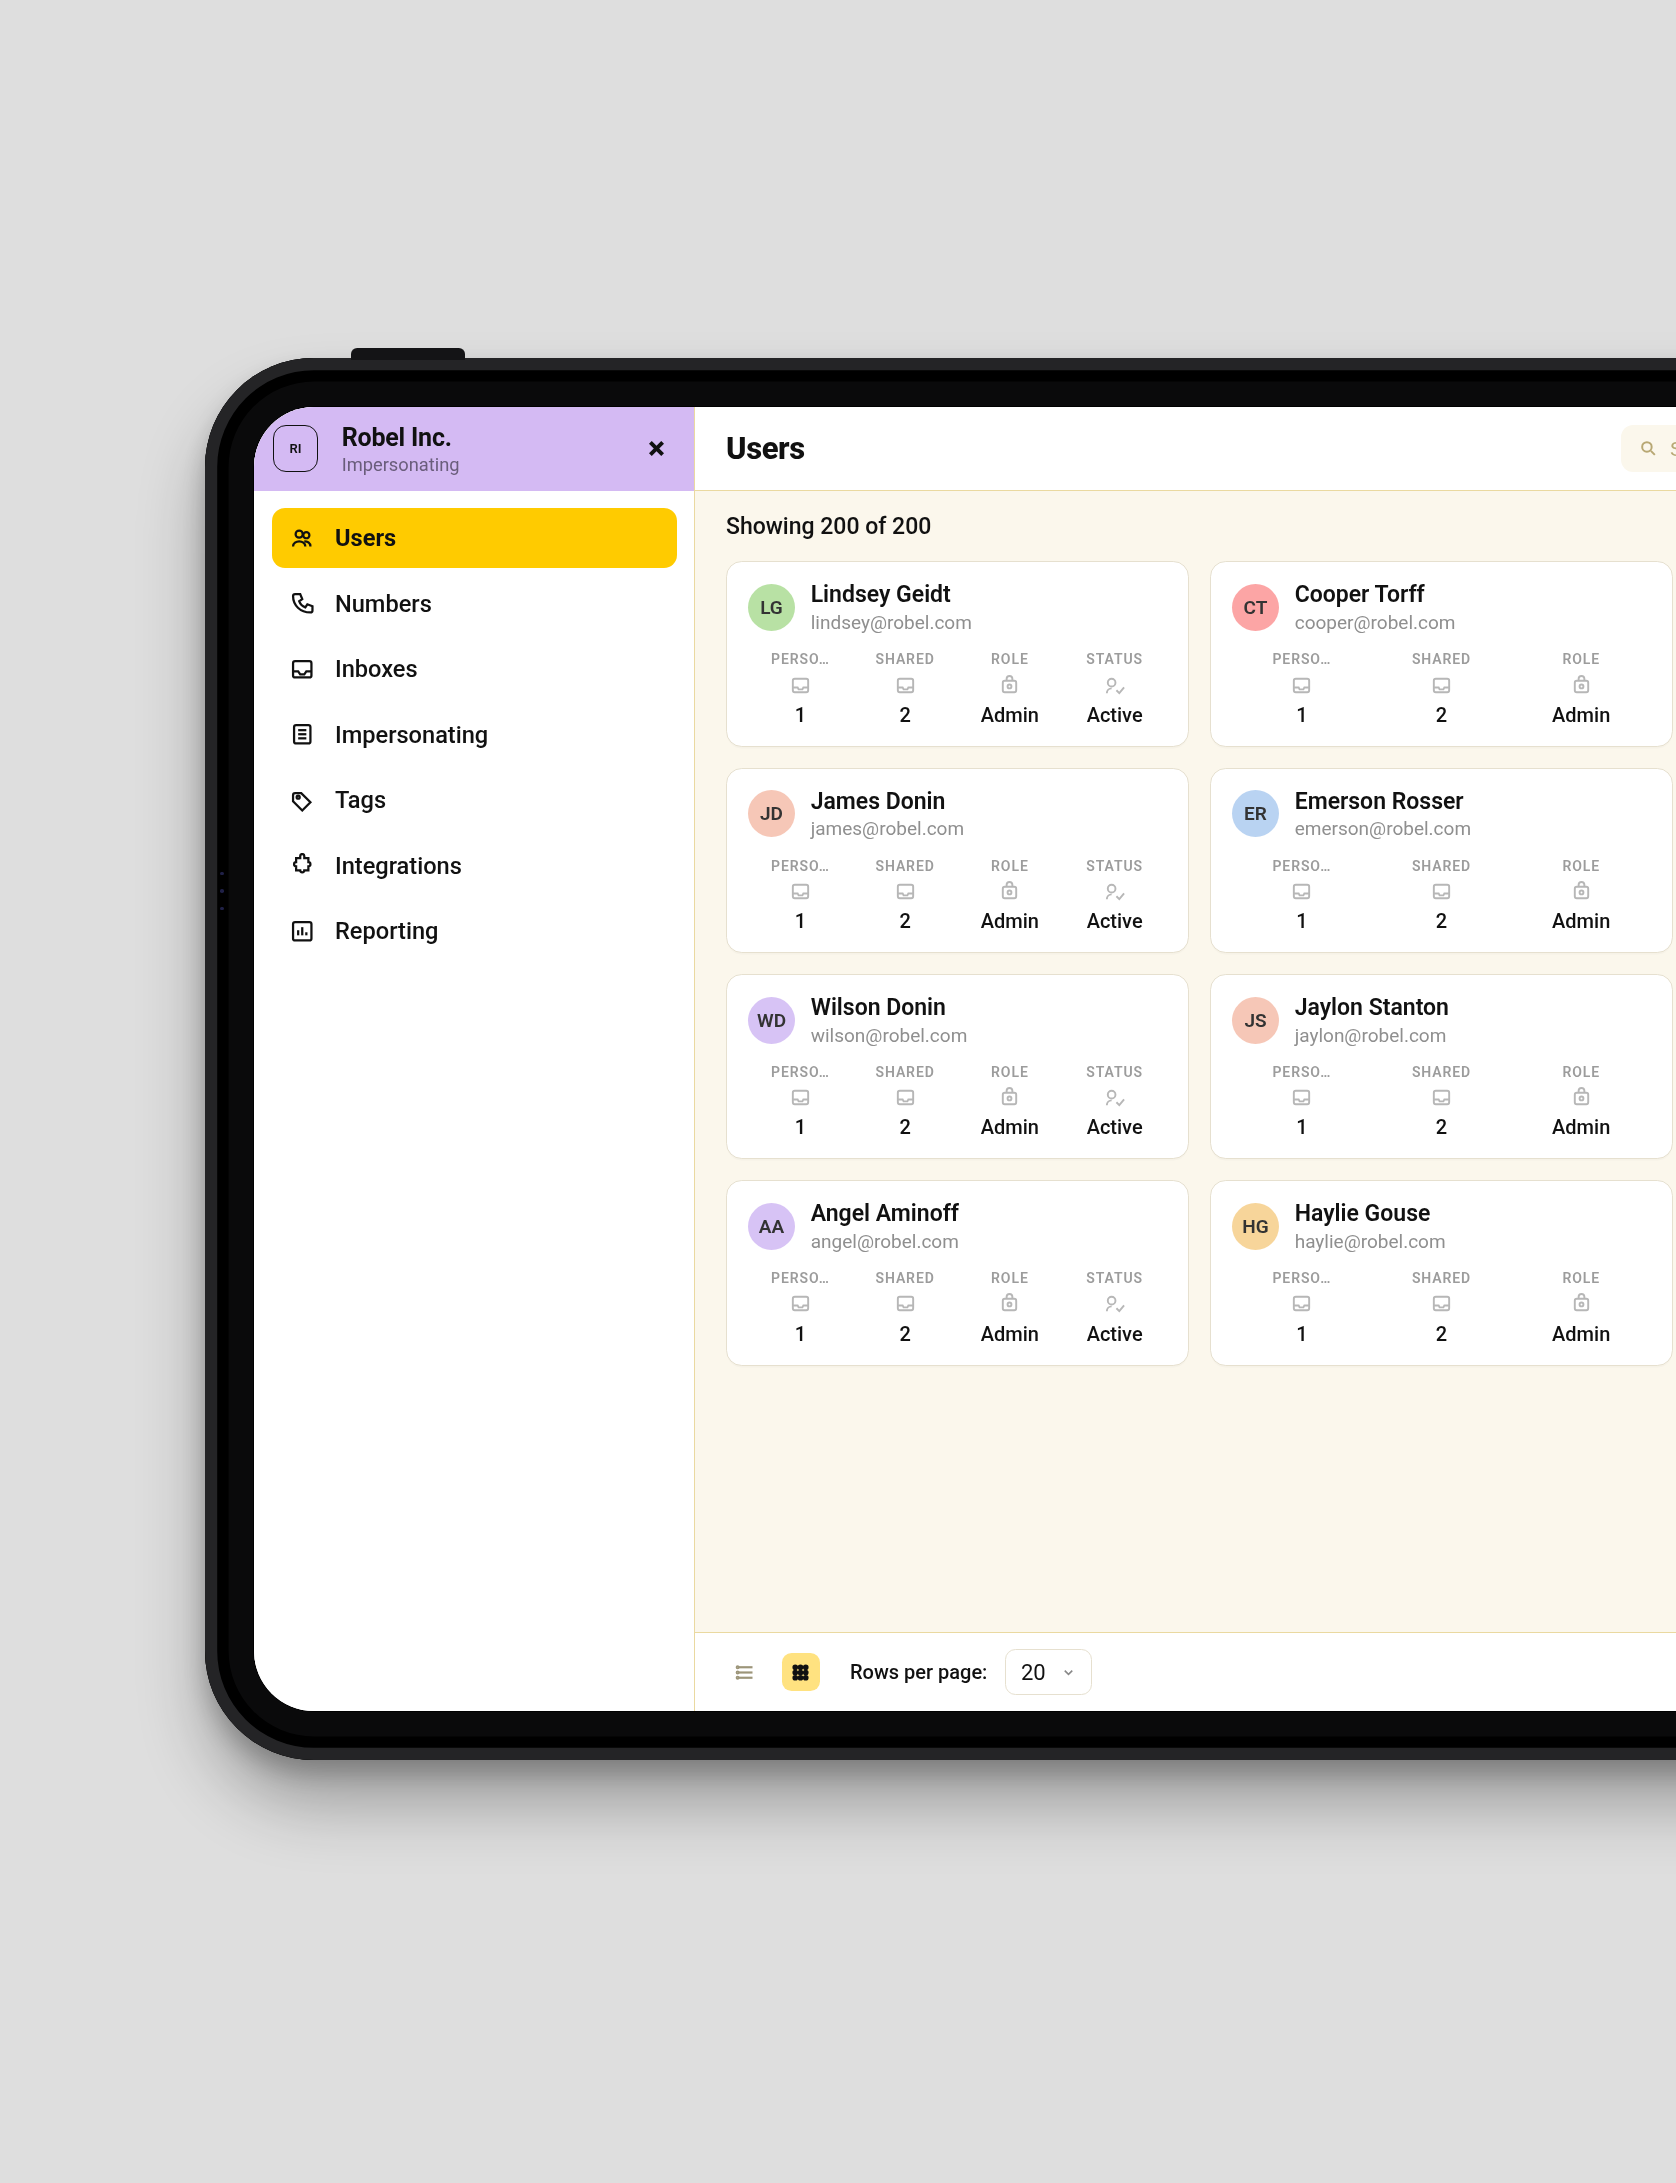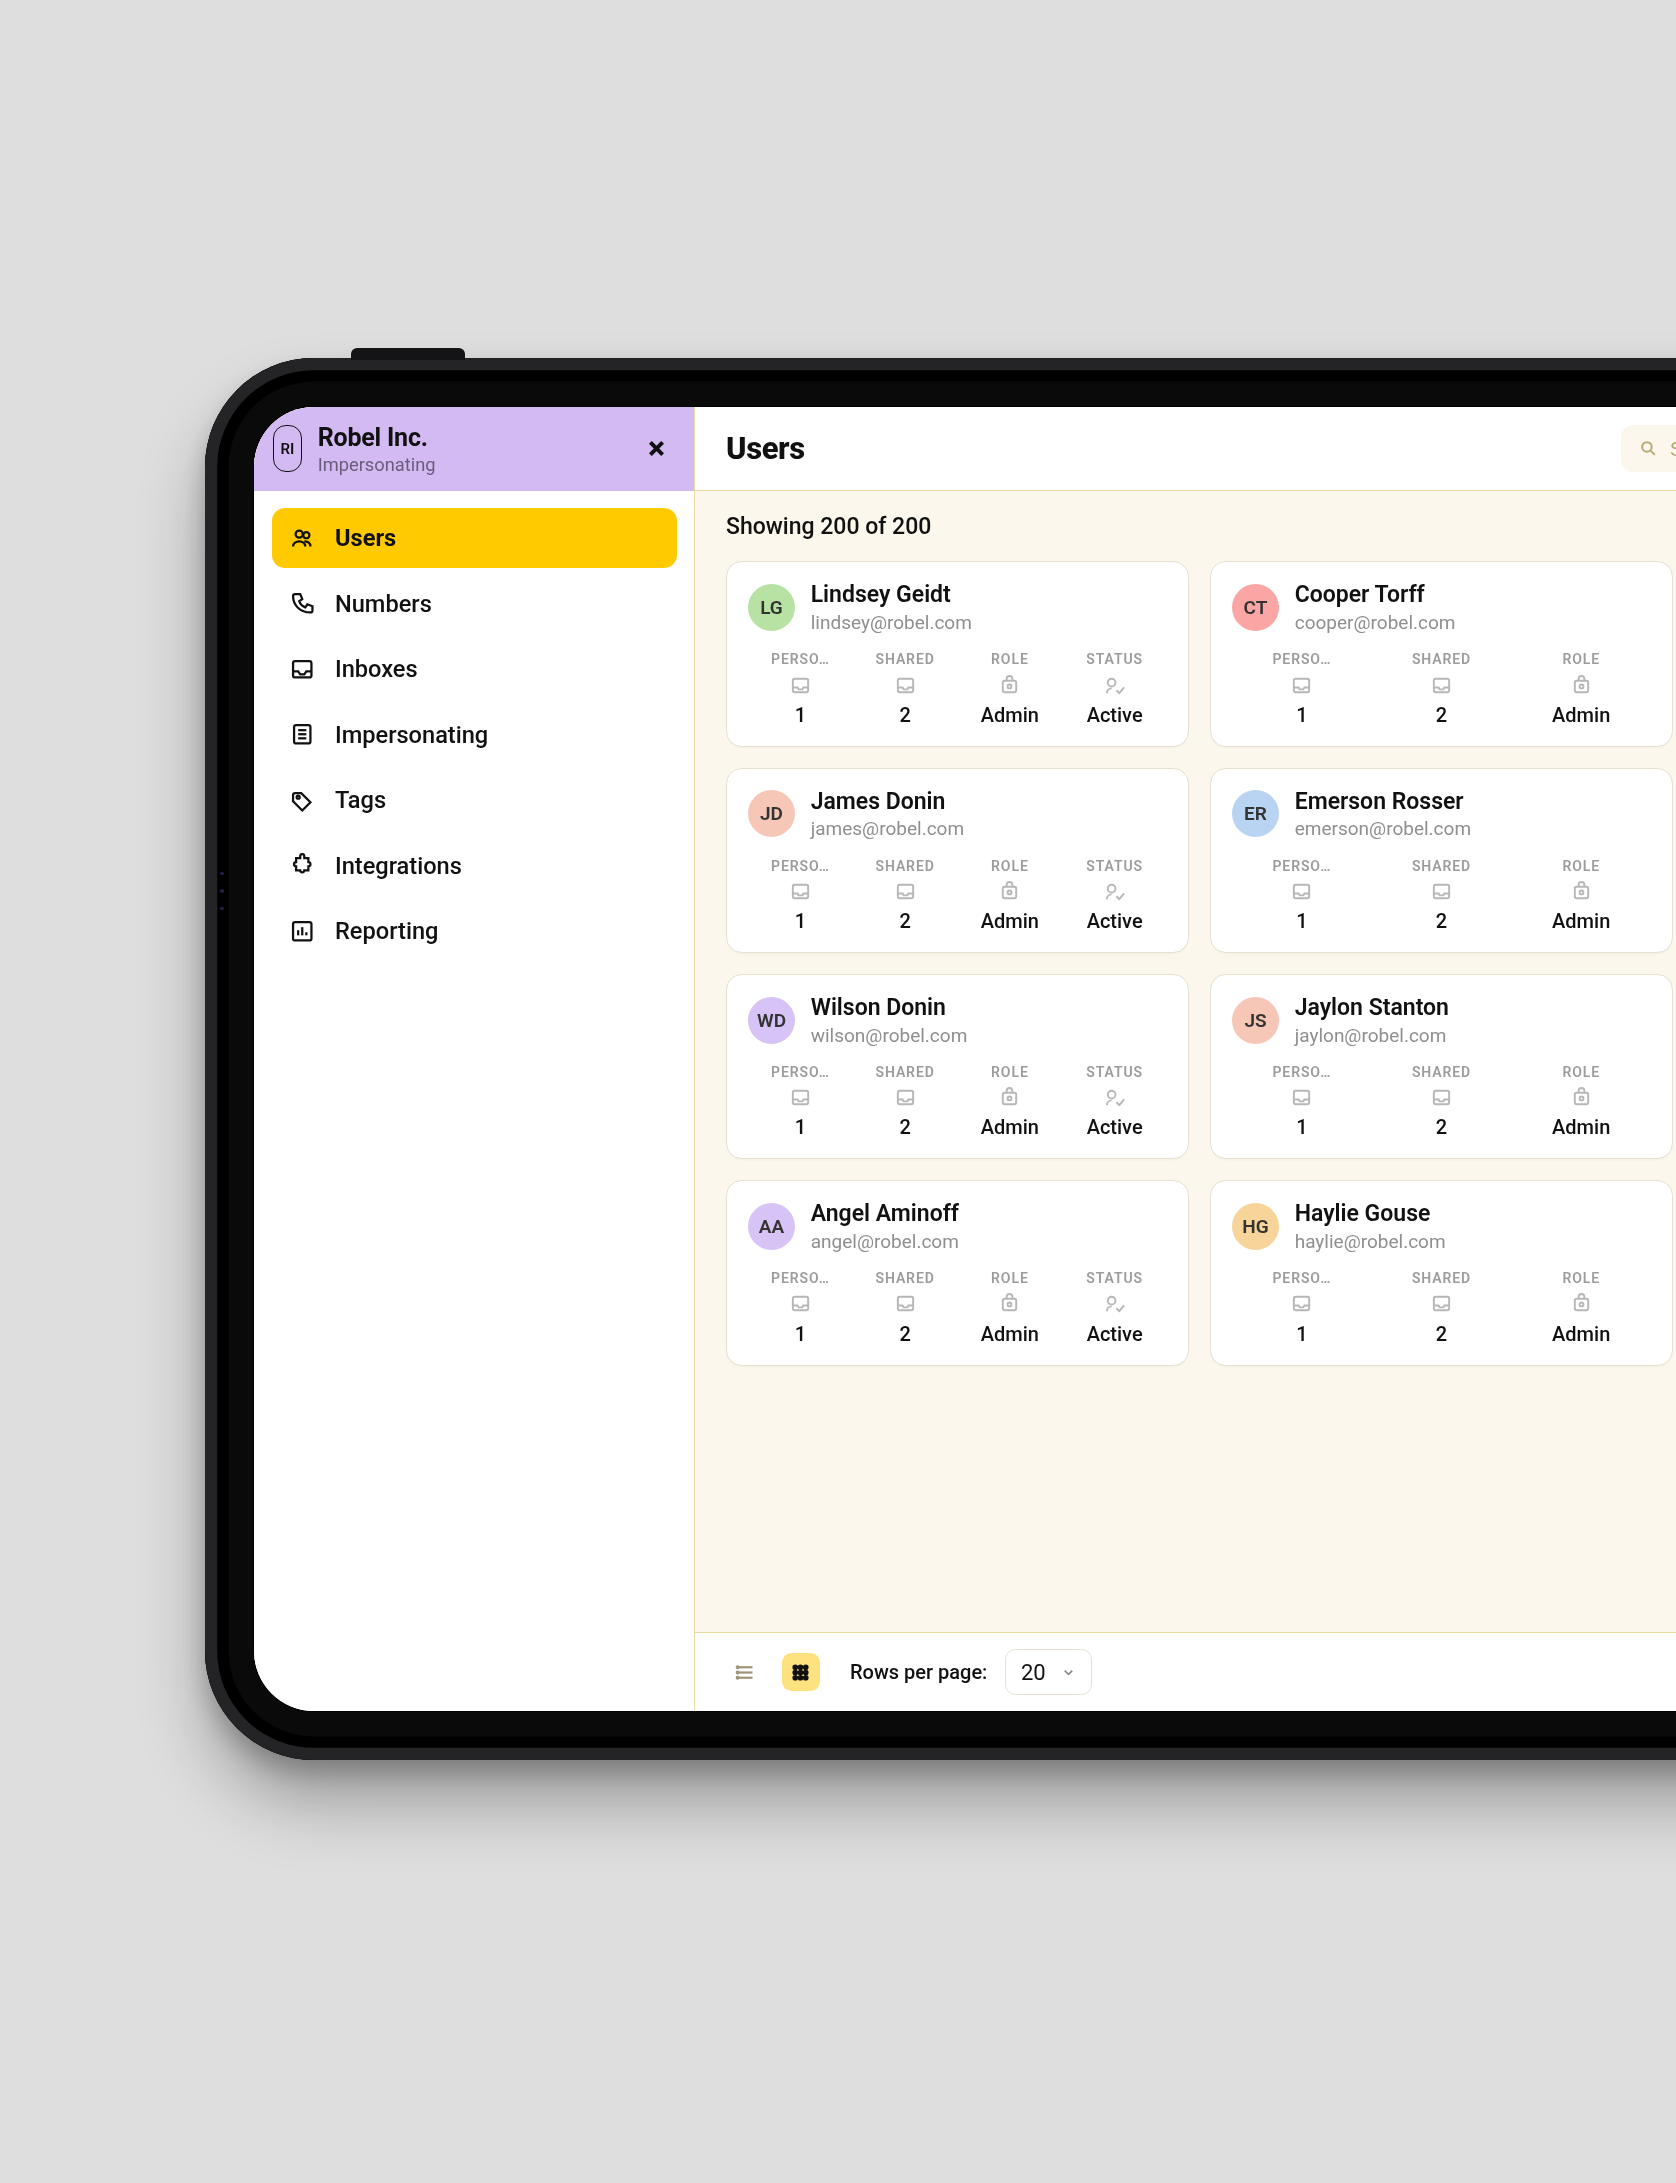--- a/index.html
+++ b/index.html
@@ -81,28 +81,28 @@
     border-right: 0.4px solid #ead9a0;
   }
   .org-bar {
     background: #d4baf3;
     display: flex;
     align-items: center;
     padding: 15.7px 22px 15.7px 19px;
     gap: 15.7px;
   }
   .org-avatar {
-    width: 29px; height: 47px;
+    width: 45px; height: 47px;
     border: 1.3px solid #111;
     border-radius: 13px;
     display: flex; align-items: center; justify-content: center;
-    font-size: 15px; font-weight: 600; color: #111;
+    font-size: 13px; font-weight: 600; color: #111;
     background: #d4baf3;
   }
-  .org-text { flex: 1; display: flex; flex-direction: column; gap: 2.6px; }
+  .org-text { flex: 1; display: flex; flex-direction: column; gap: 2.6px; margin-left: 8px; }
   .org-name { font-size: 25px; font-weight: 700; color: #111; letter-spacing: -0.2px;}
   .org-sub  { font-size: 18.3px; font-weight: 400; color: #6a5d7b; }
   .org-close { width: 31px; height: 31px; display:flex;align-items:center;justify-content:center; cursor:pointer;}
   .org-close svg { width: 21px; height: 21px; stroke:#111; stroke-width: 4.5; }
 
   .nav { padding: 17.5px 17.5px 0; display:flex; flex-direction:column; gap: 6.1px; }
   .nav-item {
     display: flex; align-items: center; gap: 20px;
     padding: 15.7px 17.5px;
     border-radius: 13px;

